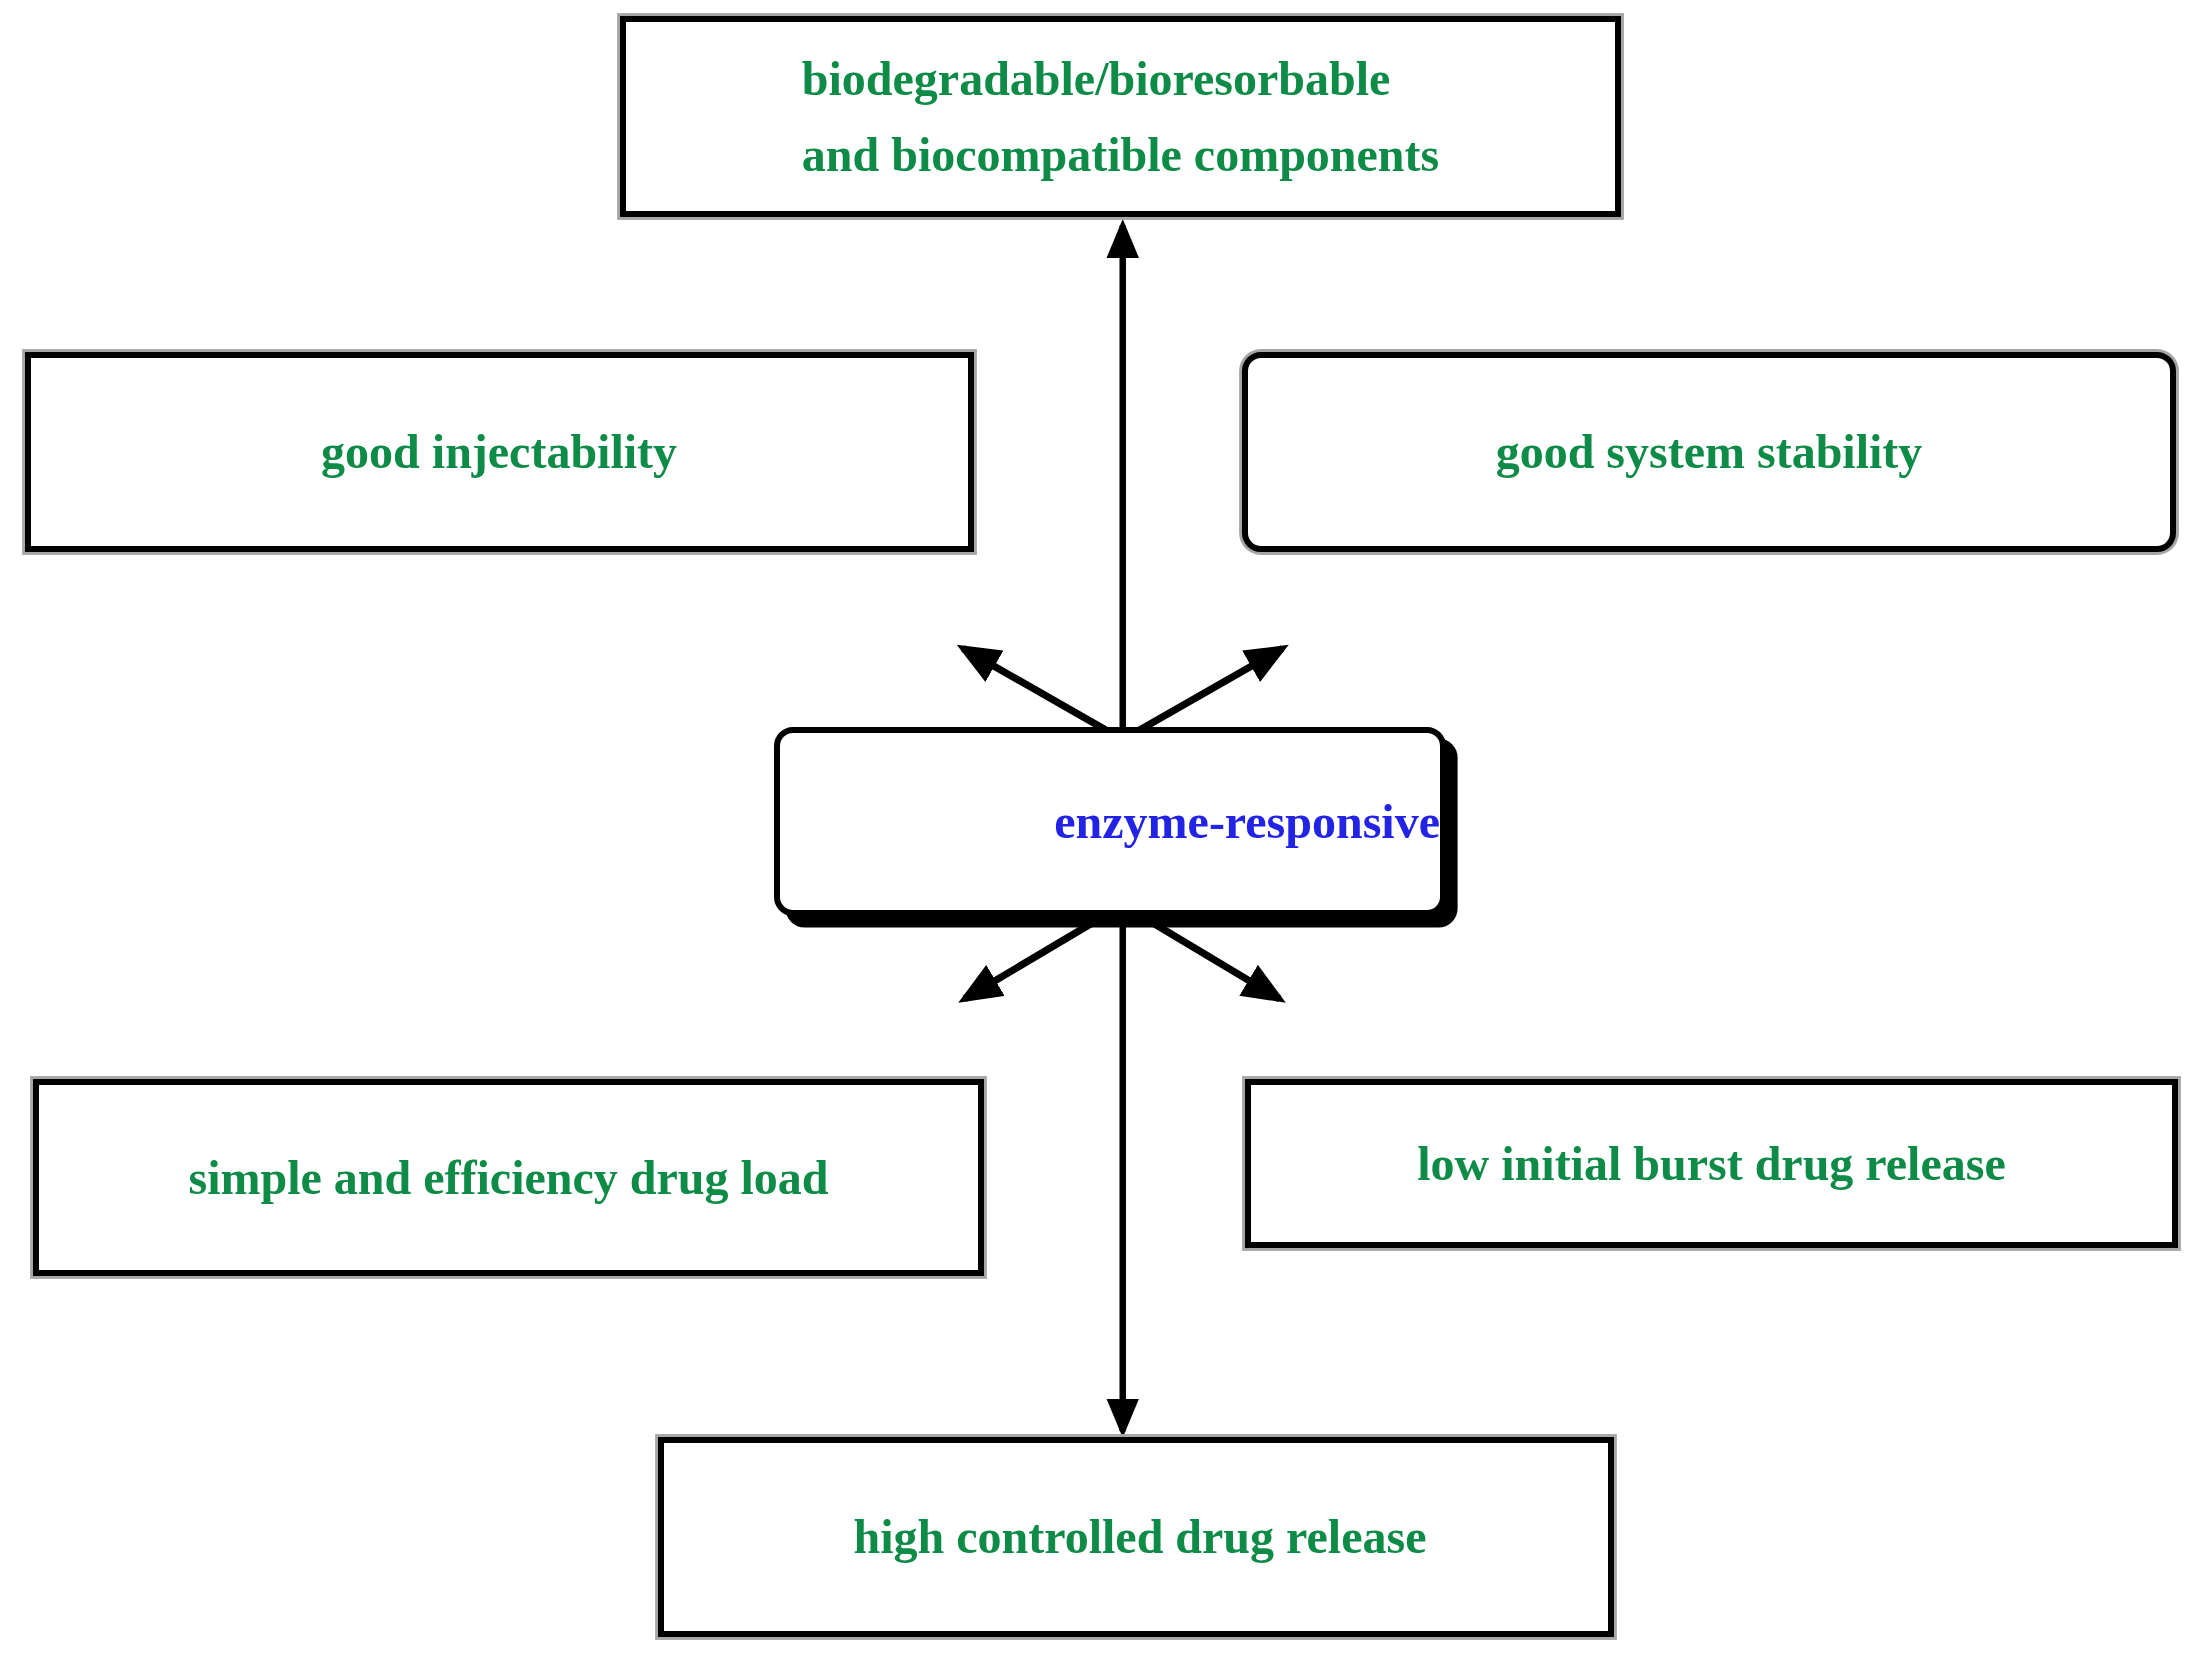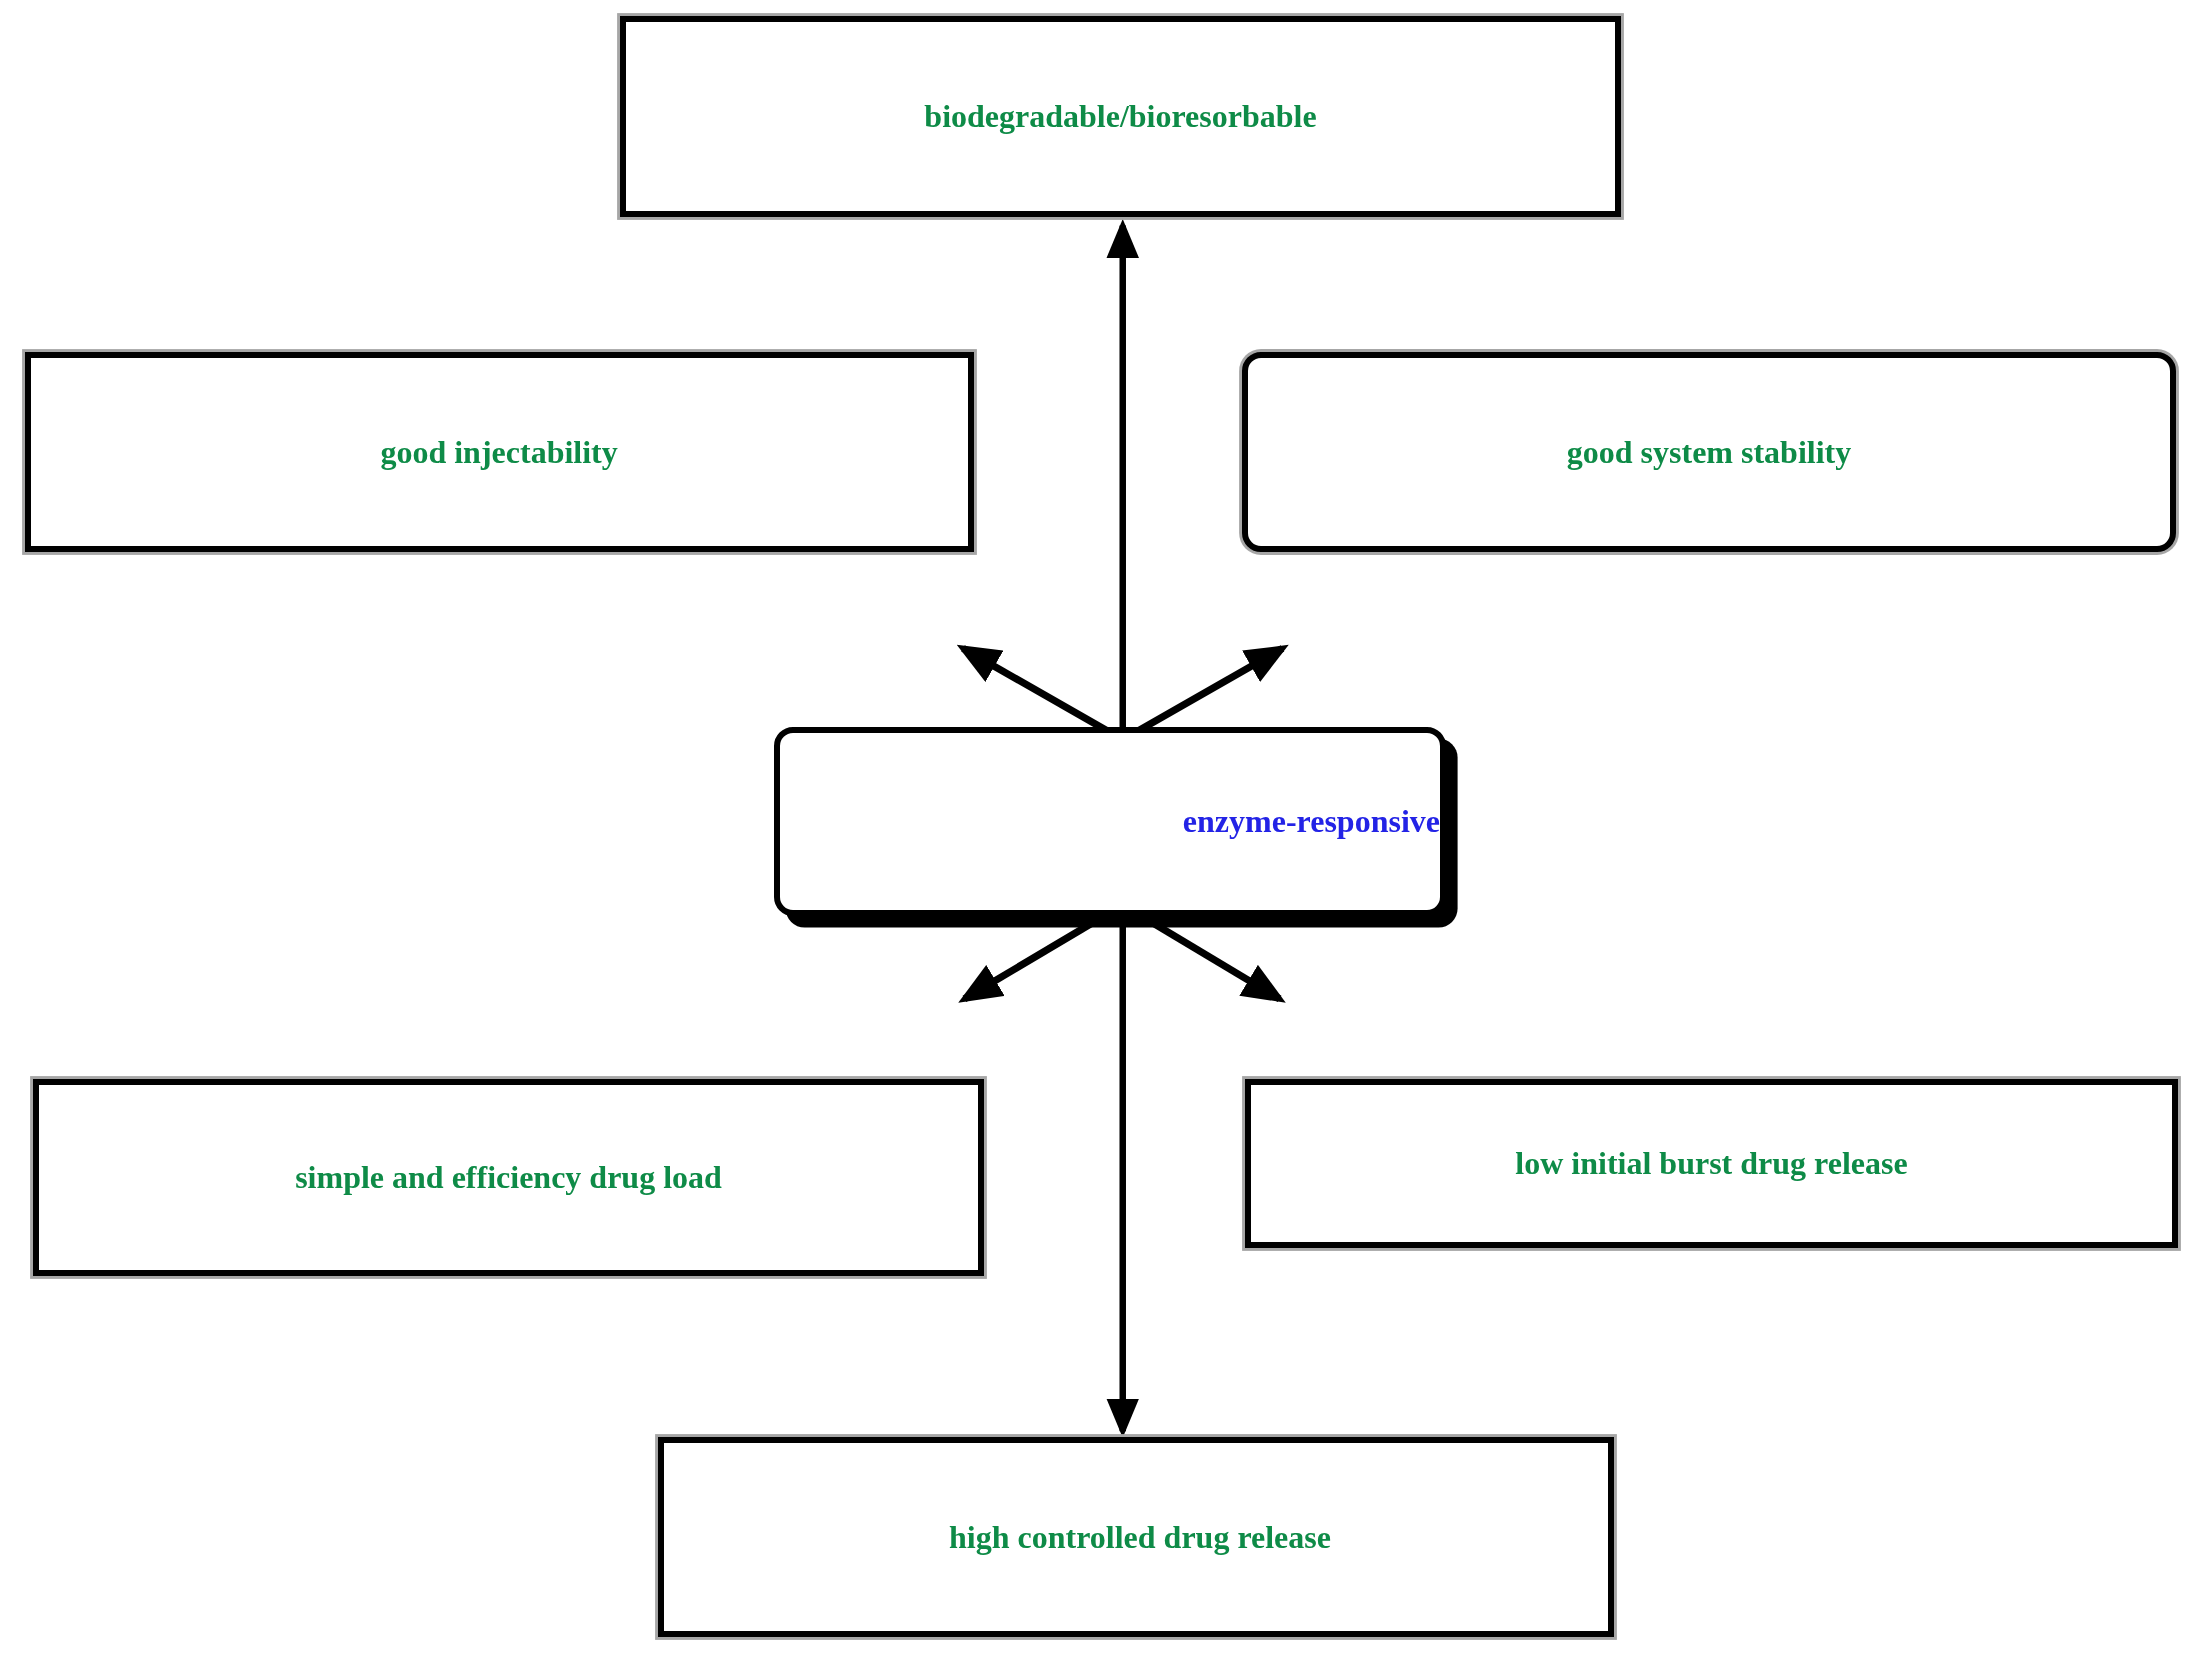--- a/index.html
+++ b/index.html
@@ -16,21 +16,21 @@
   .box{
     position:absolute;
     box-sizing:border-box;
     background:#ffffff;
     border:6.5px solid var(--border,#000);
     display:flex;align-items:center;justify-content:center;
     box-shadow:0 0 0 2.9px var(--outline,#a6a6a6);
   }
   .box .lbl{
     font-weight:700;
-    font-size:32px;
+    font-size:48px;
     line-height:1.58;
     color:var(--node-text,#0e8b47);
     text-align:left;
     white-space:nowrap;
   }
   .center-box{
     border-radius:19px;
     box-shadow:11.6px 11.6px 0 0 var(--border,#000);
   }
   .center-box .lbl{color:var(--center-text,#2121e6);}
@@ -58,20 +58,21 @@
     <line class="arrow-line" x1="1553" y1="1150" x2="1553" y2="1980" stroke-width="9" marker-end="url(#ah)"></line>
     <line class="arrow-line" x1="1556" y1="1025" x2="1332" y2="897" stroke-width="10" marker-end="url(#ah)"></line>
     <line class="arrow-line" x1="1550" y1="1025" x2="1774" y2="897" stroke-width="10" marker-end="url(#ah)"></line>
     <line class="arrow-line" x1="1556" y1="1250" x2="1334" y2="1382" stroke-width="10" marker-end="url(#ah)"></line>
     <line class="arrow-line" x1="1550" y1="1250" x2="1770" y2="1382" stroke-width="10" marker-end="url(#ah)"></line>
   </svg>
 
   <div class="box b-top">
     <div class="lbl">
       <div>biodegradable/bioresorbable</div>
+      <div>and biocompatible components</div>
     </div>
   </div>
 
   <div class="box b-left">
     <div class="lbl">good injectability</div>
   </div>
 
   <div class="box b-right">
     <div class="lbl">good system stability</div>
   </div>

